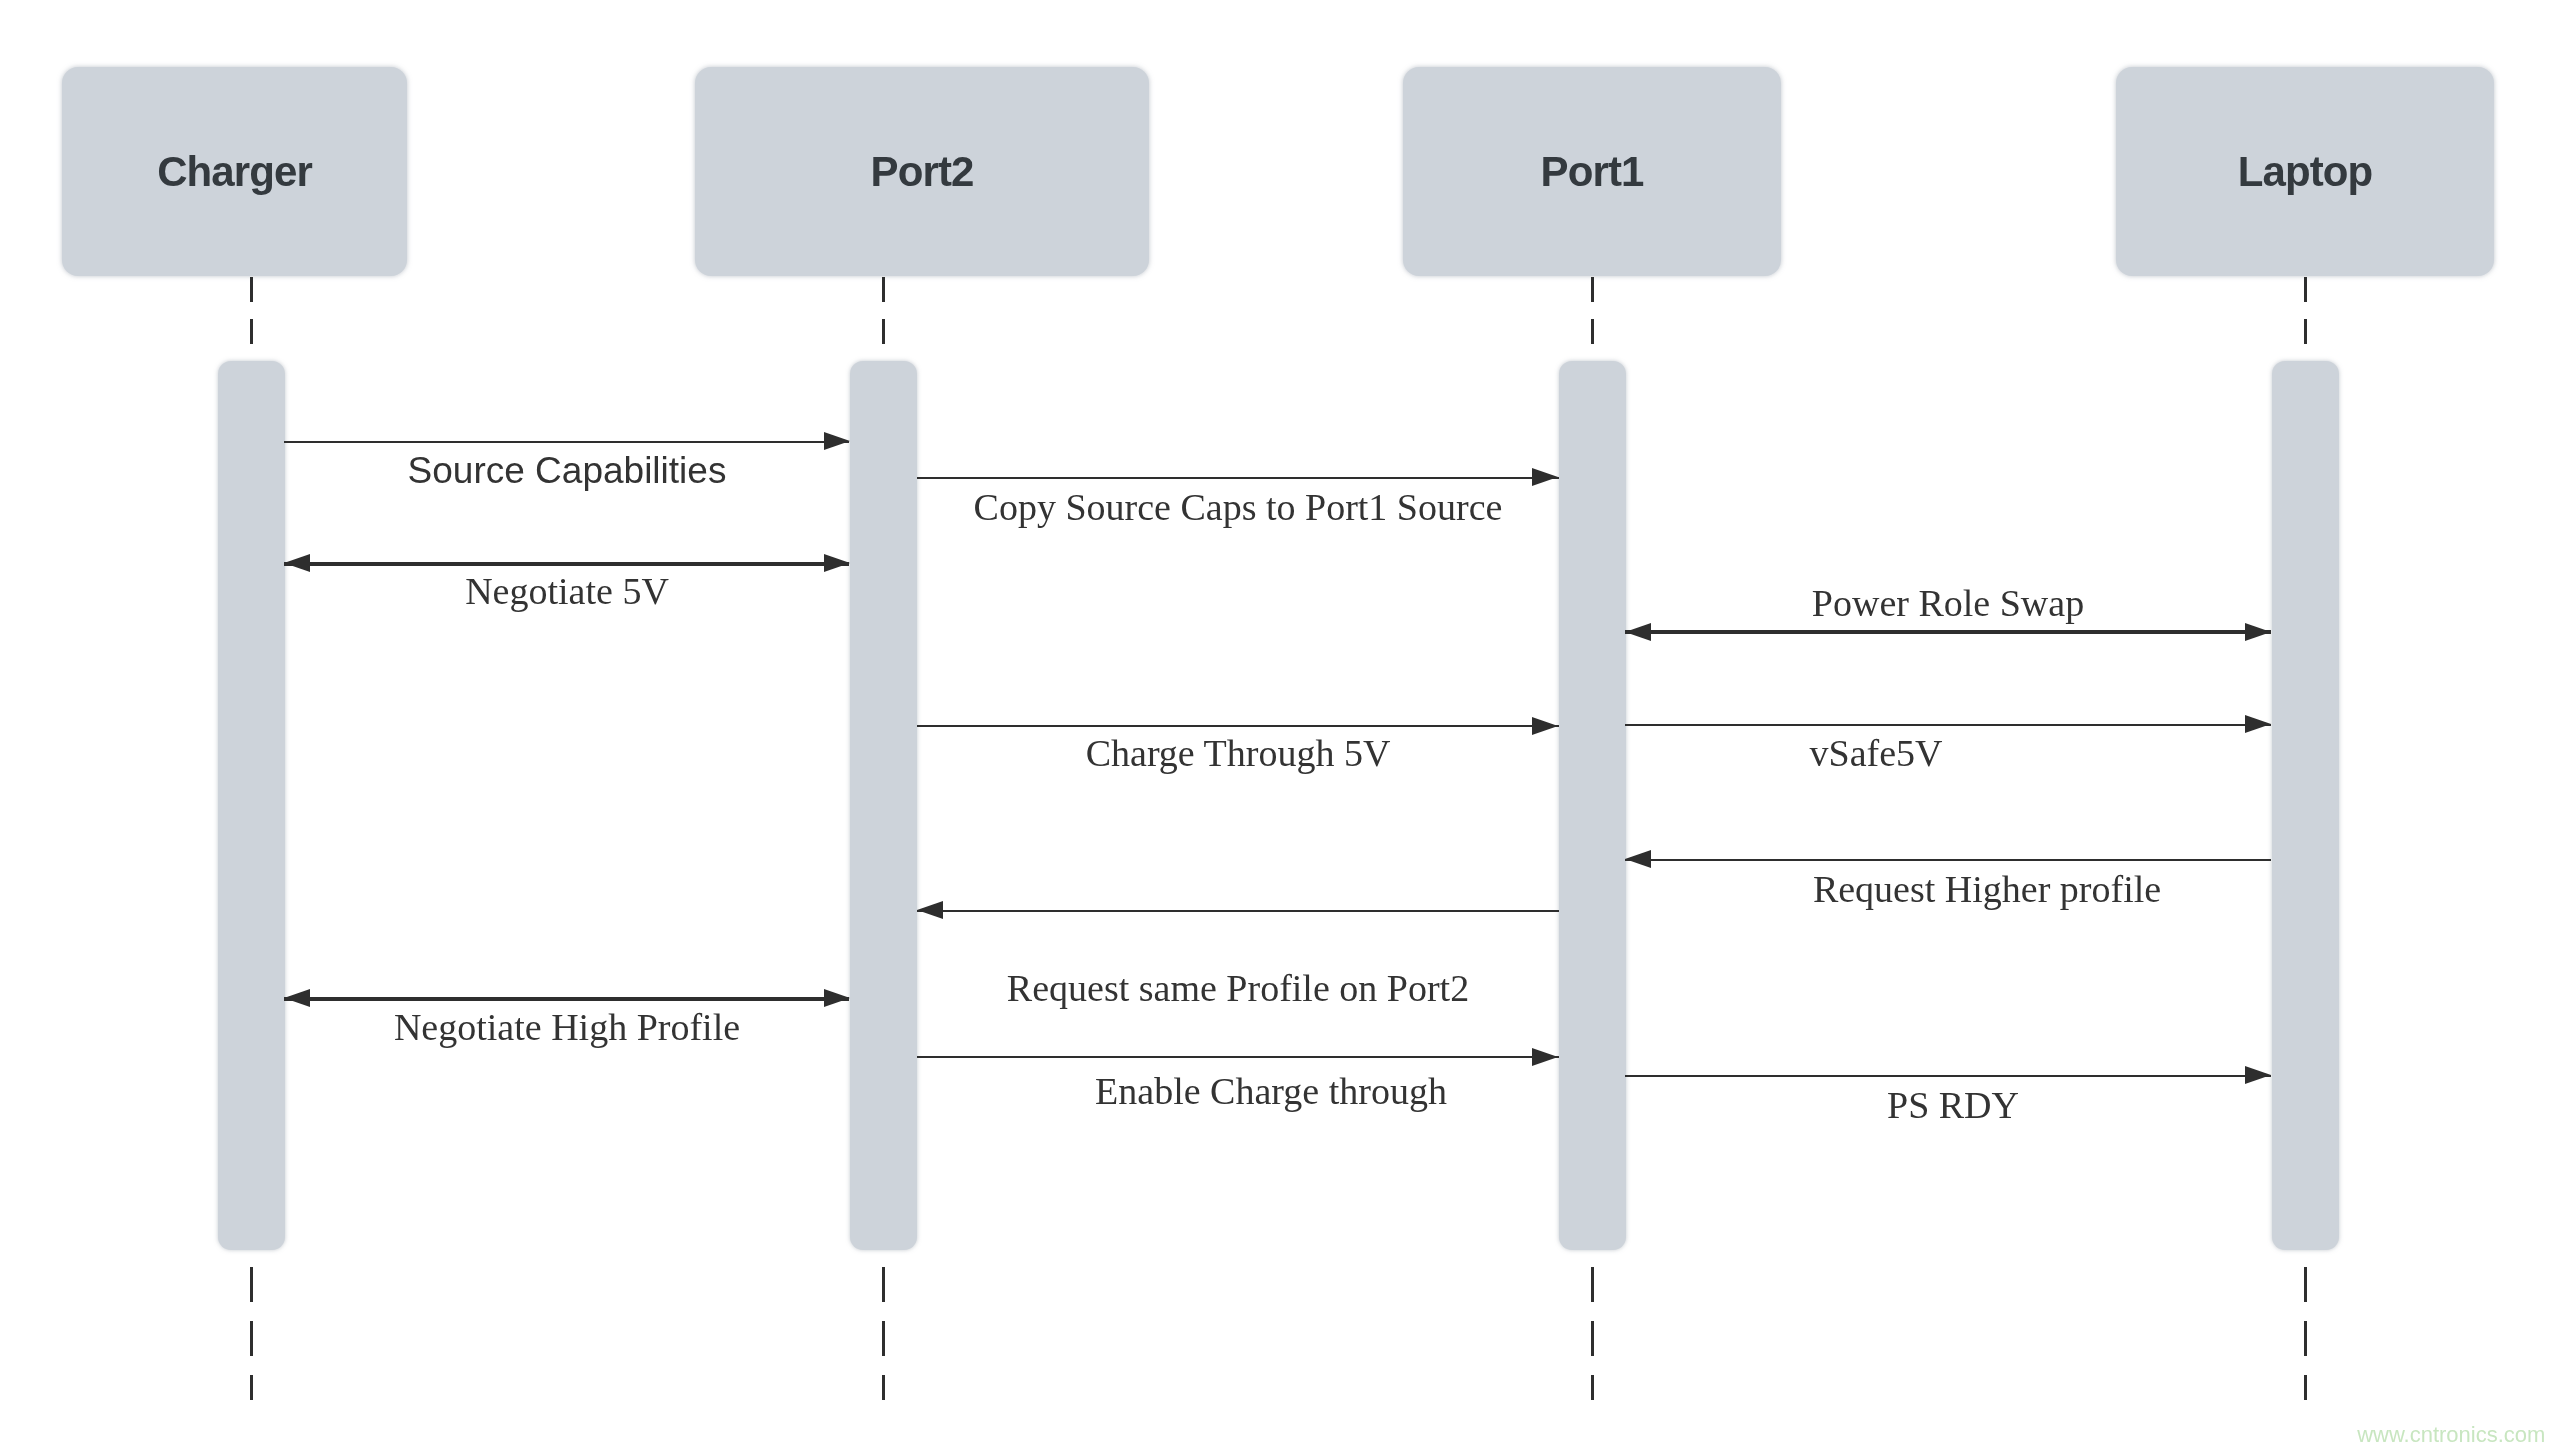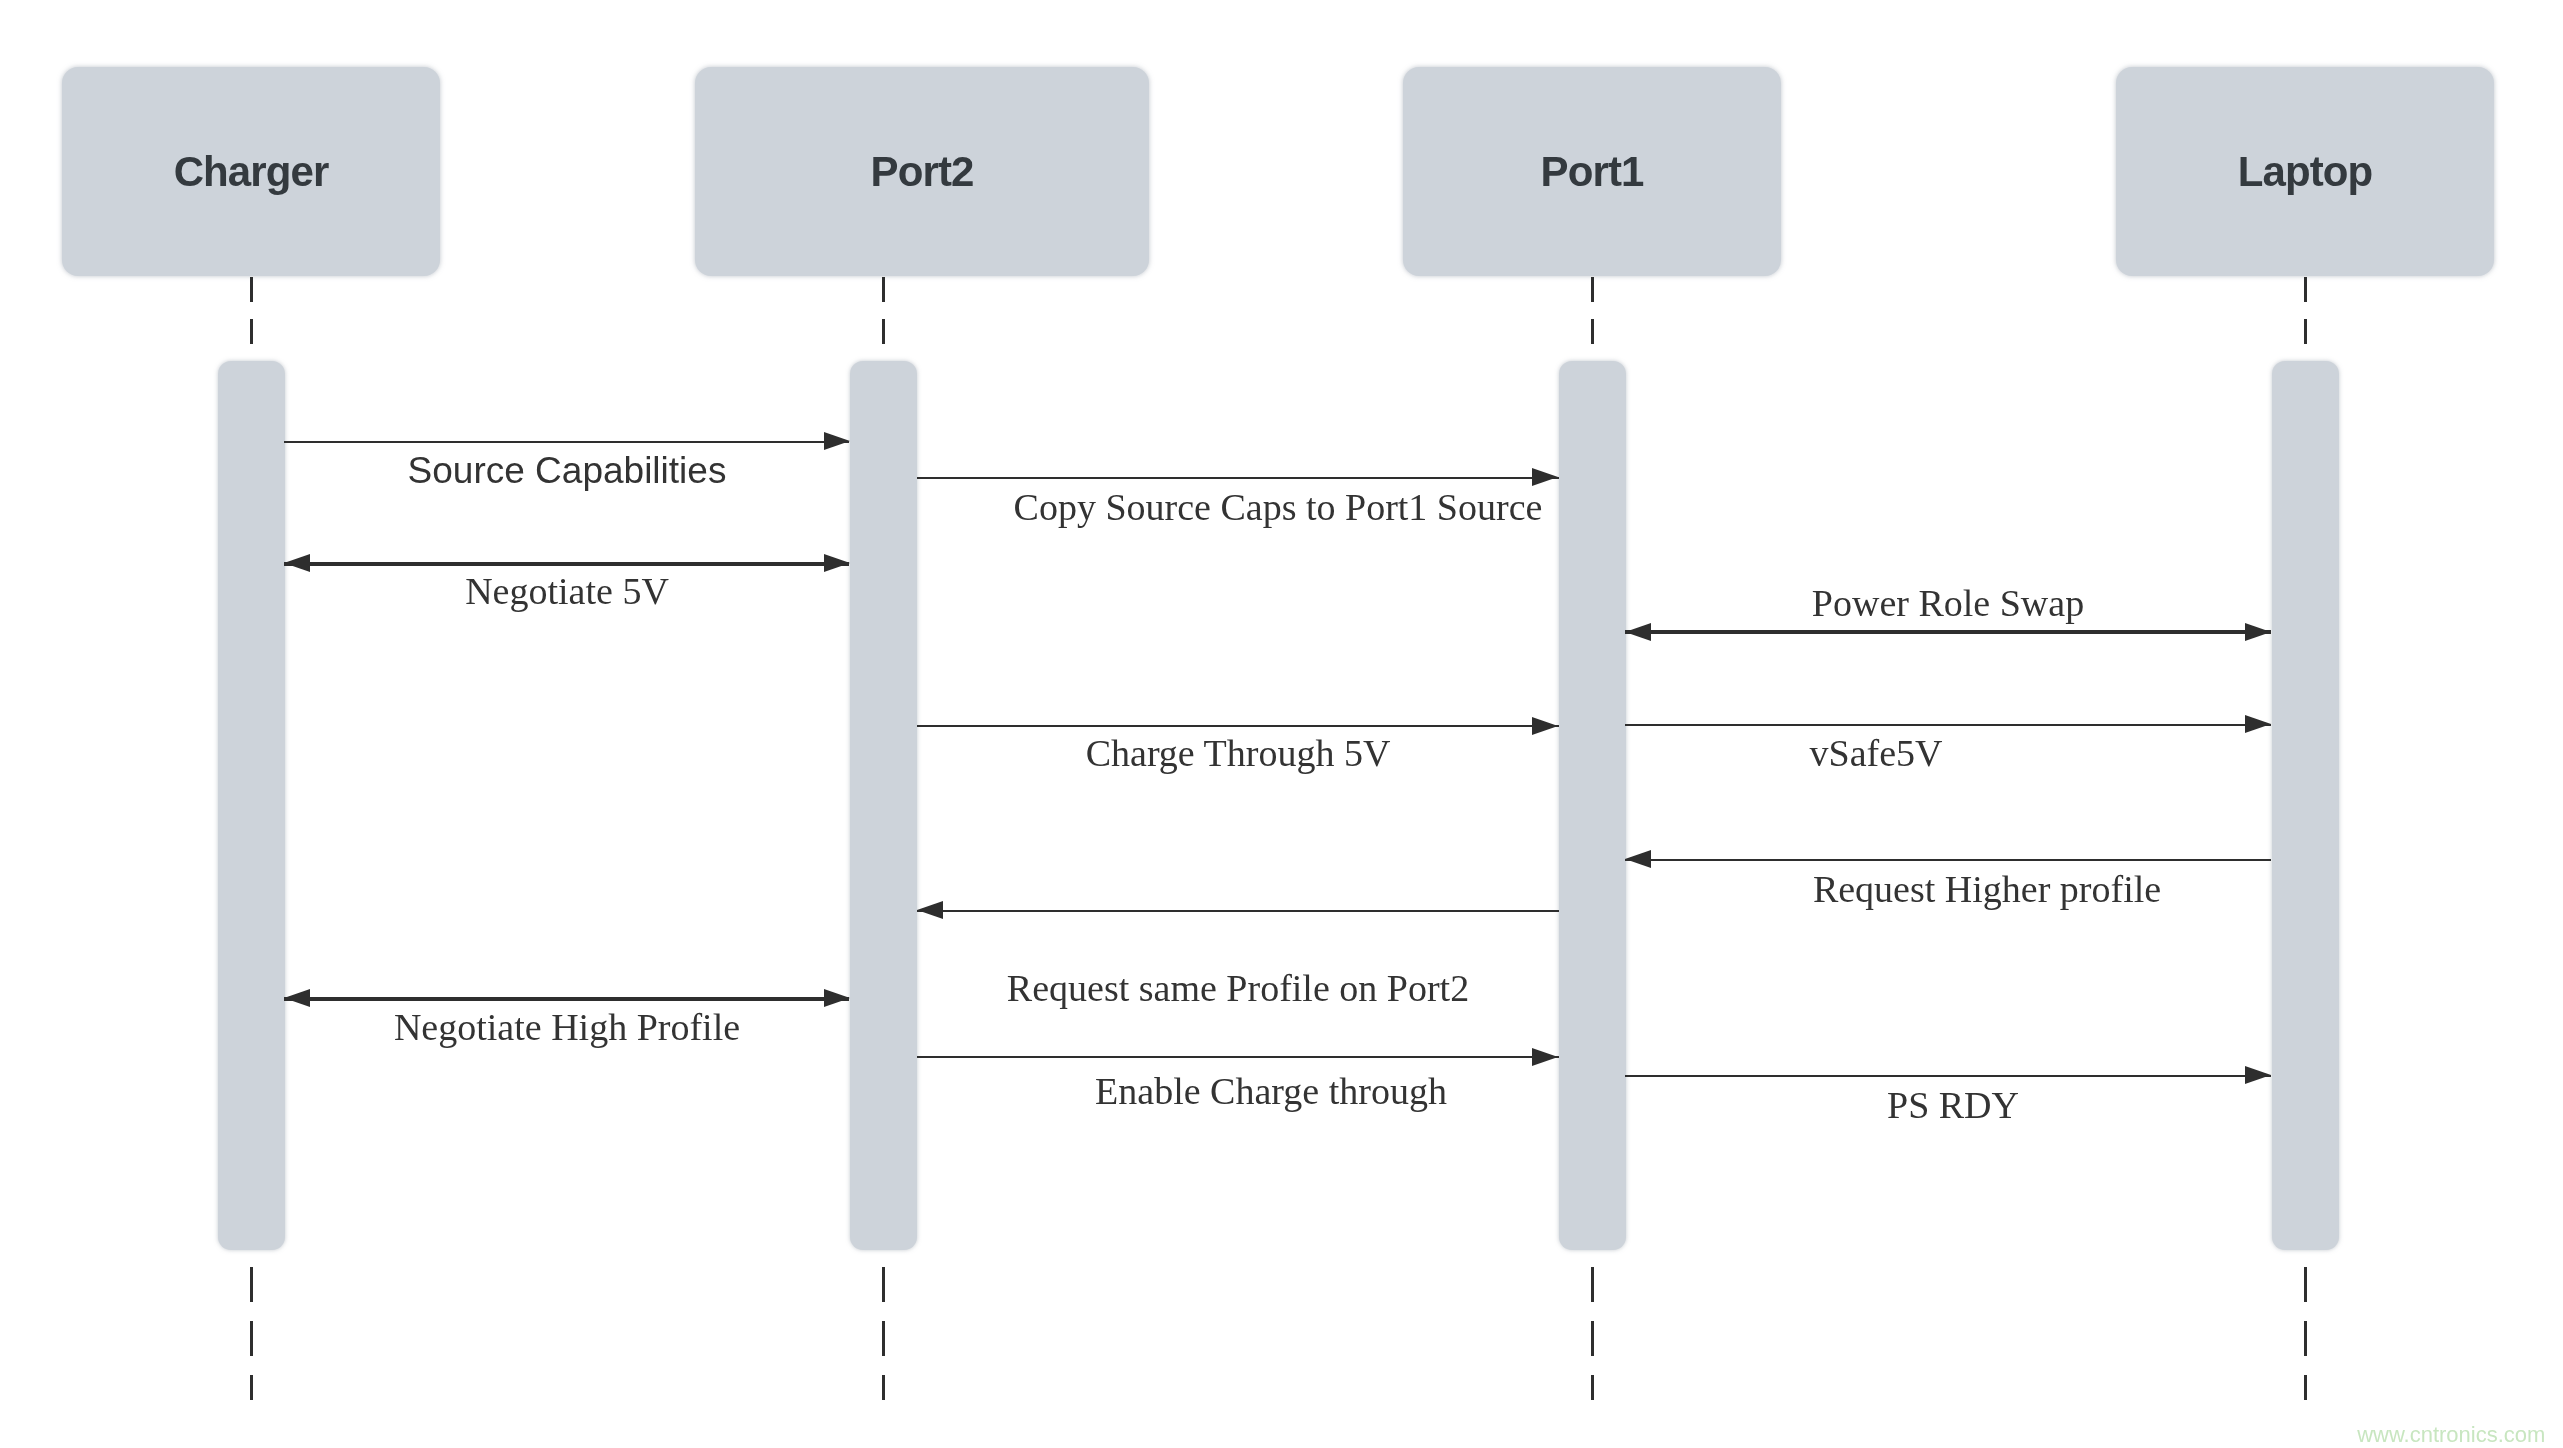--- a/index.html
+++ b/index.html
@@ -79,21 +79,21 @@
   }
 </style>
 </head>
 <body>
 
 <div class="canvas">
 
   <div class="watermark">www.cntronics.com</div>
 
     <div class="actor">
-      <div class="actor-box" style="left: 62px; top: 67px; width: 378px; height: 209px;">
+      <div class="actor-box" style="left: 62px; top: 67px; width: 345px; height: 209px;">
         <span class="actor-label">Charger</span>
       </div>
       <div class="lifeline-dash top" style="left: 250px; top: 277px; height: 83px;"></div>
       <div class="activation-bar" style="left: 218px; top: 361px; width: 67px; height: 889px;"></div>
       <div class="lifeline-dash bottom" style="left: 250px; top: 1267px; height: 133px;"></div>
     </div>
 
     <div class="actor">
       <div class="actor-box" style="left: 695px; top: 67px; width: 454px; height: 209px;">
         <span class="actor-label">Port2</span>
@@ -122,21 +122,21 @@
     </div>
 
     <div class="message">
       <div class="msg-line" style="left: 284px; width: 565px; top: 441px; height: 1.8px;"></div>
       <div class="msg-label sans" style="left: 567px; top: 450px;">Source Capabilities</div>
     <div class="msg-head right" style="top: 432px; left: 824px;"></div>
     </div>
 
     <div class="message">
       <div class="msg-line" style="left: 917px; width: 642px; top: 477px; height: 1.8px;"></div>
-      <div class="msg-label serif" style="left: 1238px; top: 486px; margin-left: 40px;">Copy Source Caps to Port1 Source</div>
+      <div class="msg-label serif" style="left: 1238px; top: 486px;">Copy Source Caps to Port1 Source</div>
     <div class="msg-head right" style="top: 468px; left: 1532px;"></div>
     </div>
 
     <div class="message">
       <div class="msg-line" style="left: 284px; width: 565px; top: 562px; height: 3.5px;"></div>
       <div class="msg-label serif" style="left: 567px; top: 570px;">Negotiate 5V</div>
     <div class="msg-head left" style="top: 554px; left: 284px;"></div>
       <div class="msg-head right" style="top: 554px; left: 824px;"></div>
     </div>
 

